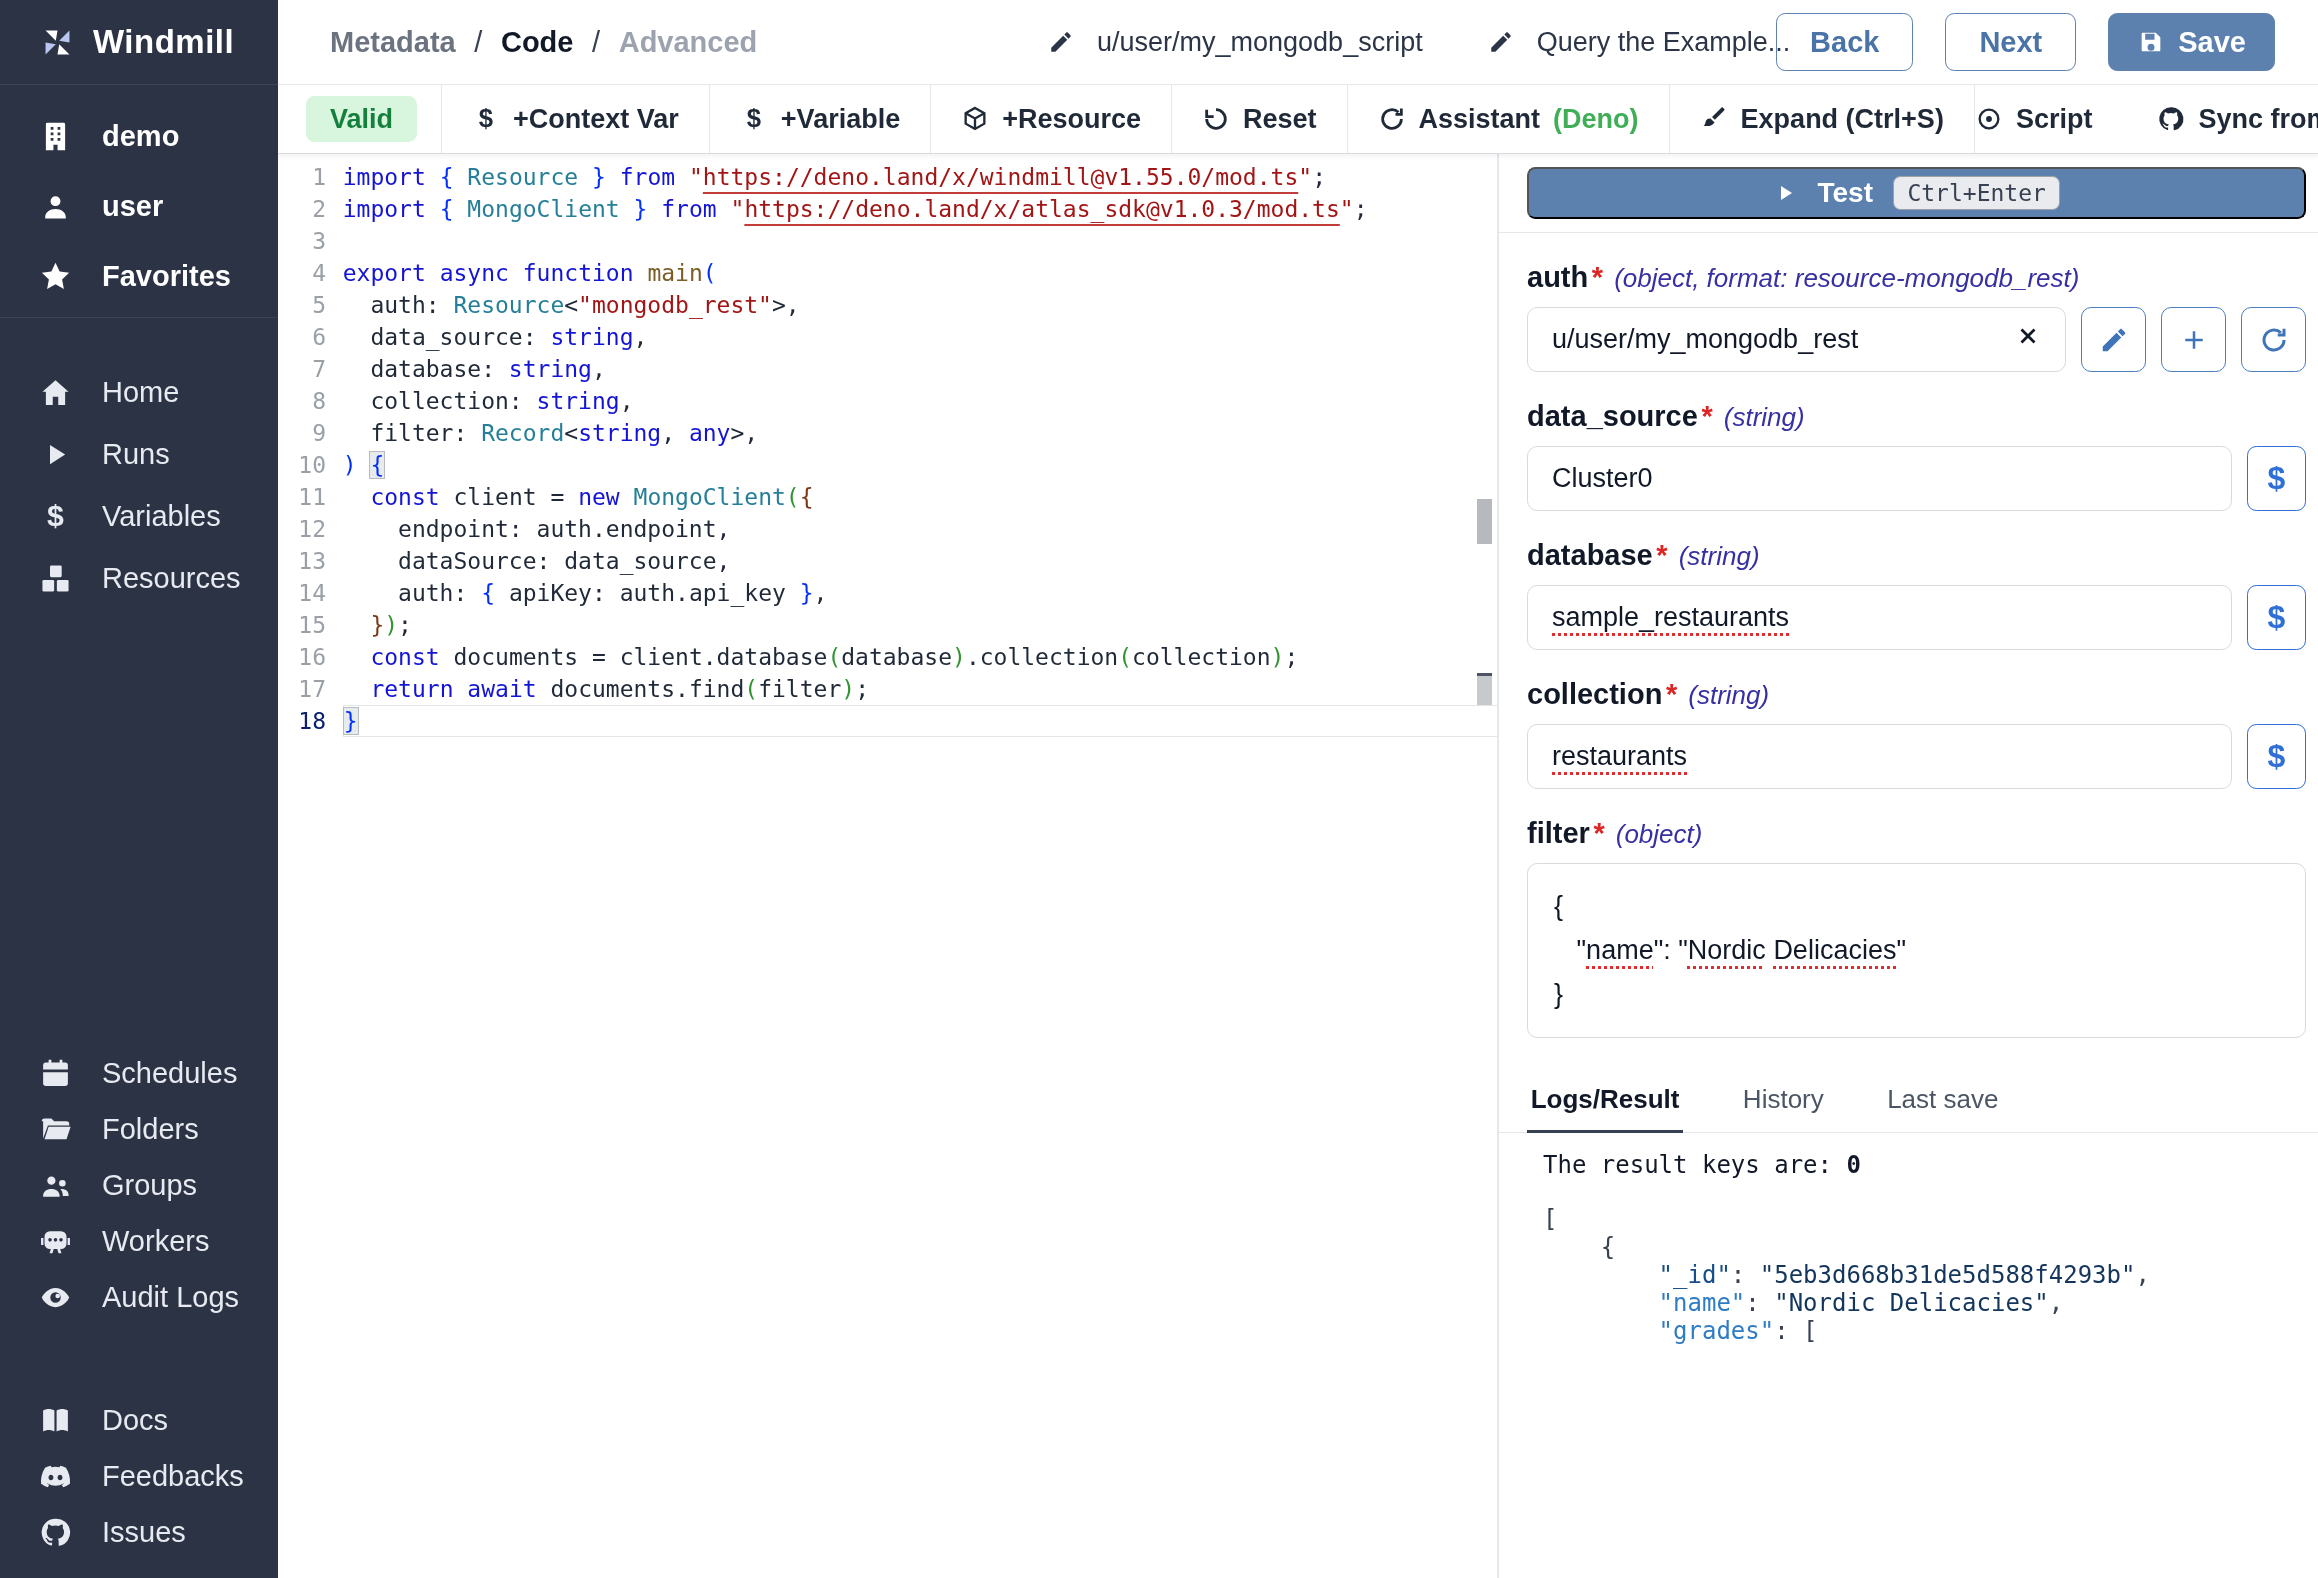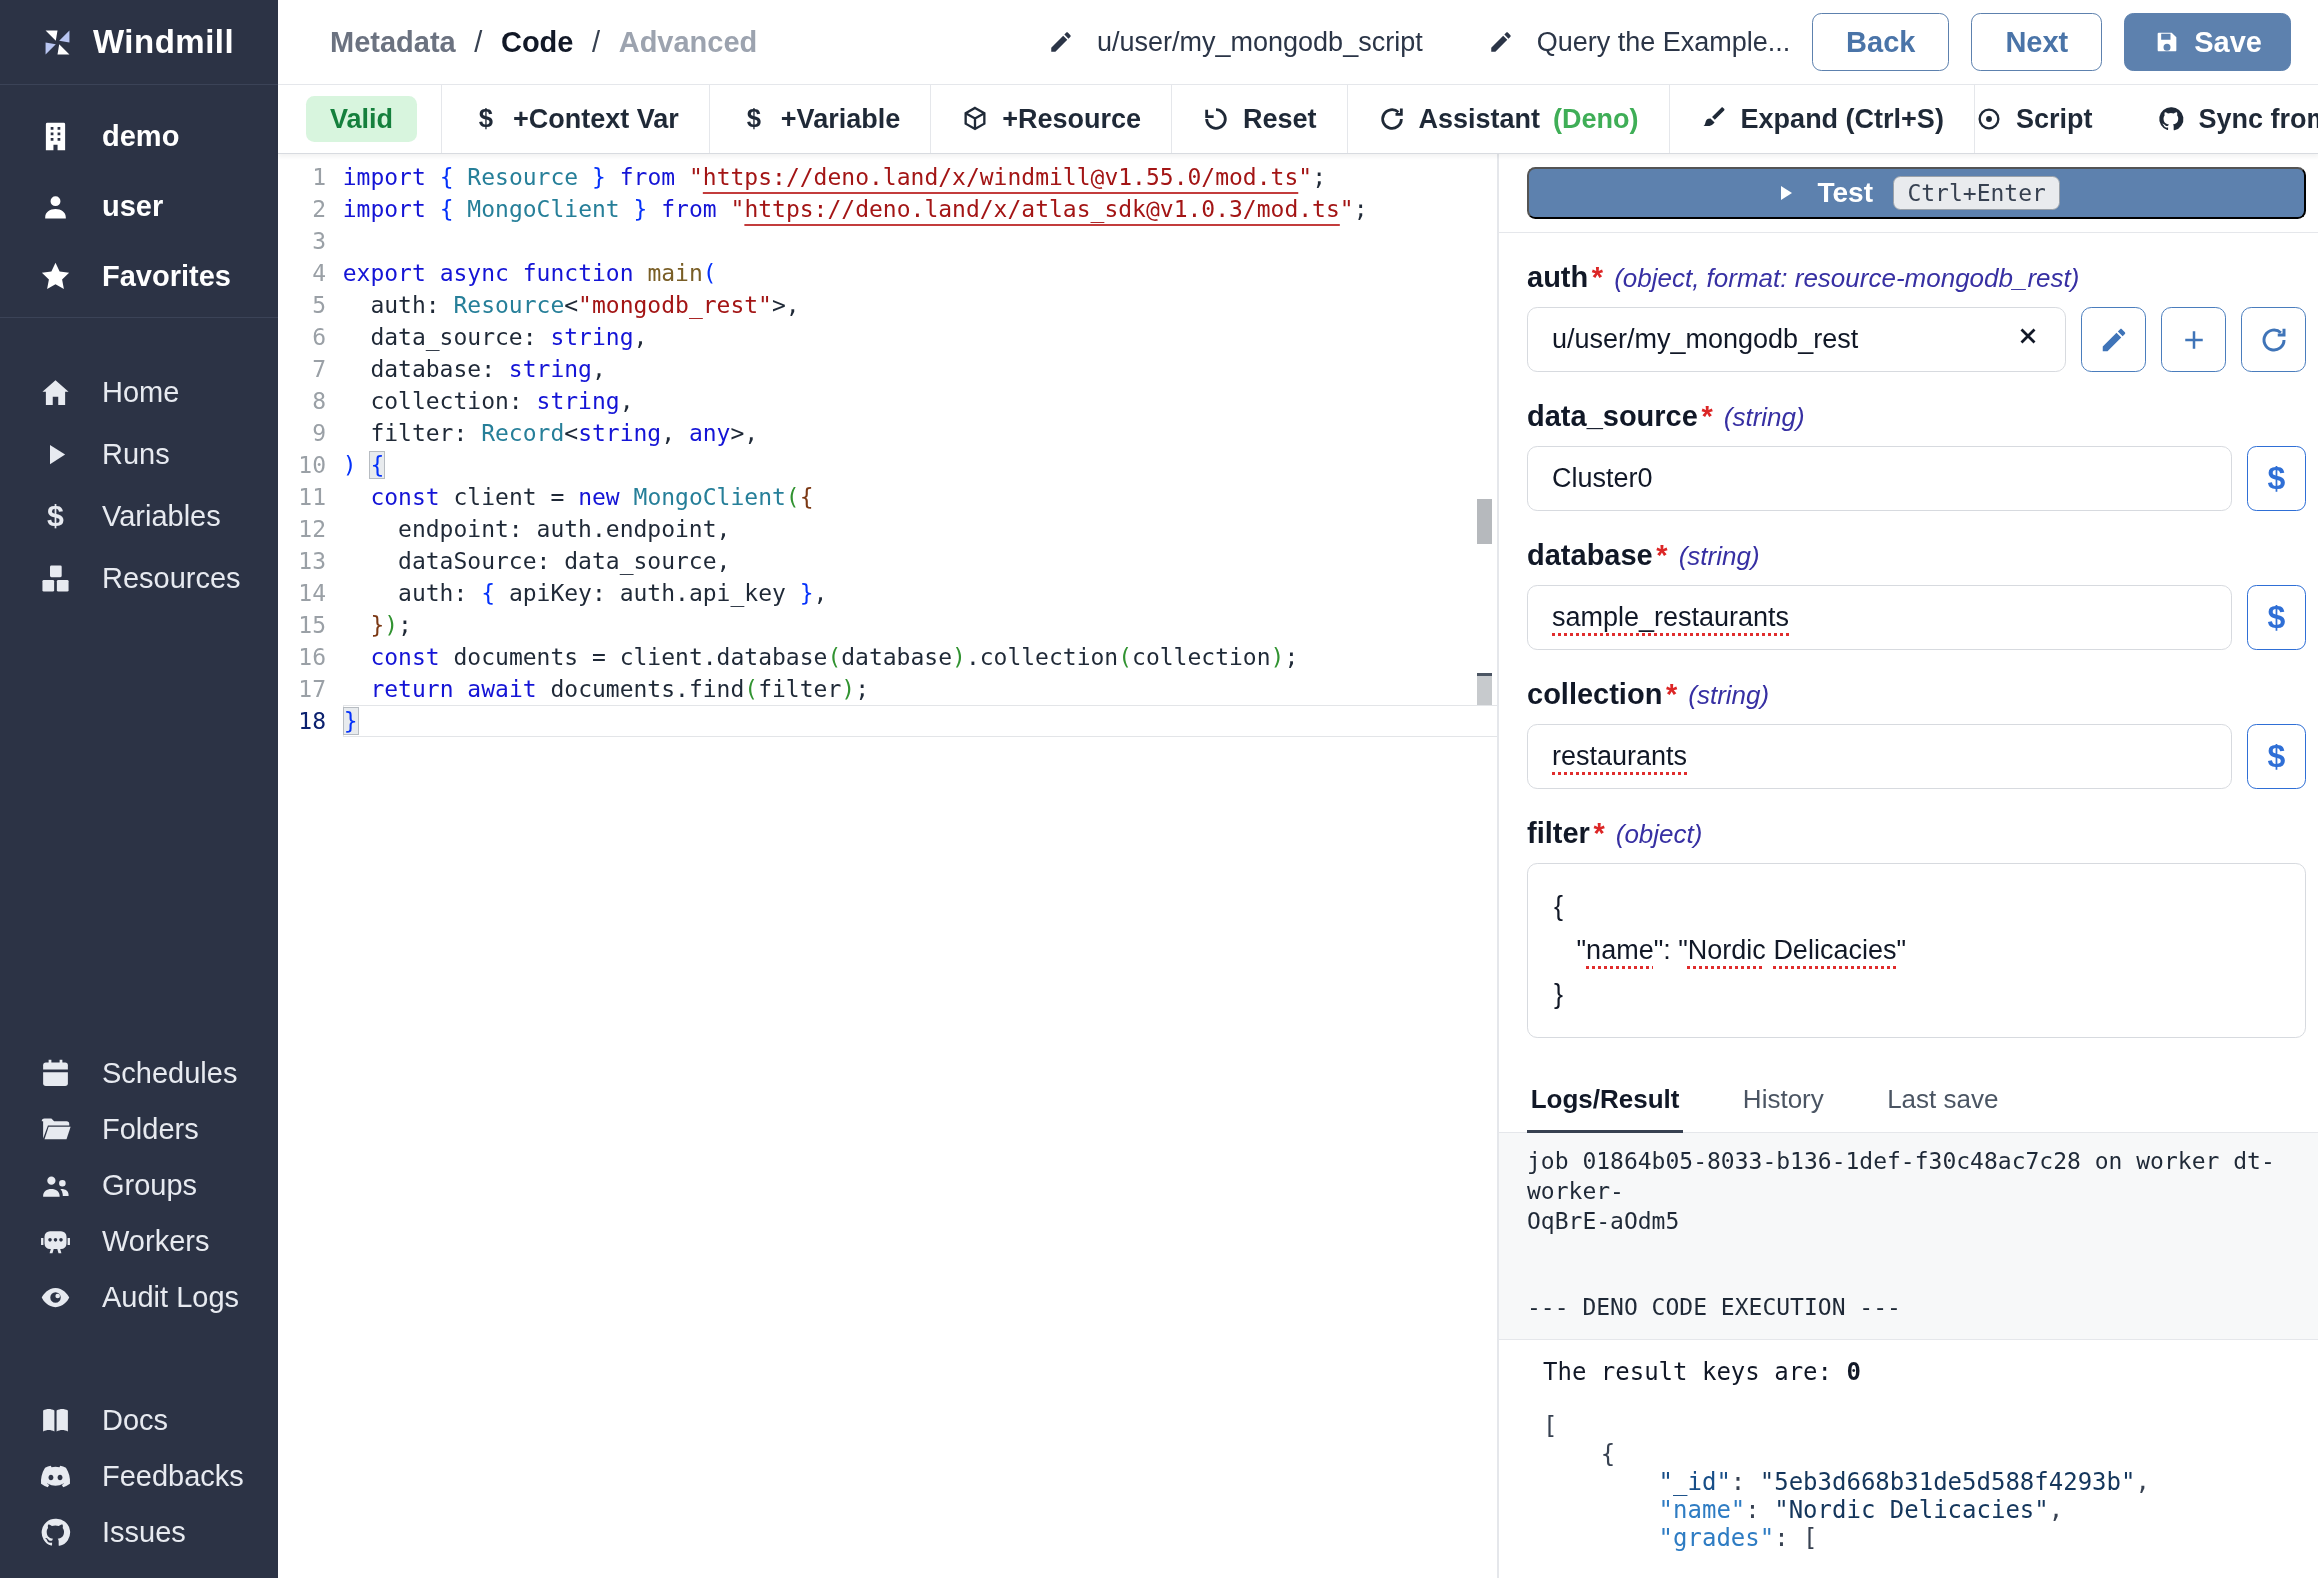--- a/index.html
+++ b/index.html
@@ -29,21 +29,21 @@
   .topbar { height:85px; flex:0 0 85px; display:flex; align-items:center; position:relative;
     border-bottom:0.9px solid #e5e7eb; background:#fff; }
   .breadcrumb { display:flex; align-items:center; gap:18.6px; font-size:29px; margin-left:52px; }
   .bc-default { color:#6b7280; font-weight:600; }
   .bc-active { color:#111827; font-weight:700; }
   .bc-muted { color:#9ca3af; font-weight:600; }
   .bc-sep { color:#374151; font-weight:400; }
   .top-chips { position:absolute; left:770px; display:flex; gap:65px; align-items:center; }
   .chip { display:flex; align-items:center; gap:23px; font-size:27px; font-weight:400; color:#2b3547; cursor:pointer; }
   .chip svg { width:26px; height:26px; }
-  .top-actions { margin-left:auto; display:flex; gap:22px; margin-right:28px;padding-left:18px; }
+  .top-actions { margin-left:auto; display:flex; gap:32px; margin-right:44px;padding-left:18px; }
   .btn-outline { border:1.9px solid #5d81ae; color:#4a74a8; background:#fff; border-radius:9.3px;
     font-size:29px; font-weight:700; padding:0 33px; height:58px; display:flex; align-items:center; cursor:pointer; }
   .btn-fill { border:1.9px solid #5d81ae; background:#5d81ae; color:#fff; border-radius:9.3px;
     font-size:29px; font-weight:700; padding:0 28px; height:58px; display:flex; align-items:center; gap:13px; cursor:pointer; }
   .btn-fill svg { width:28px; height:28px; }
 
   
   .toolbar { height:69px; flex:0 0 69px; display:flex; align-items:stretch; background:#fff;
     border-bottom:0.9px solid #d8dbe0; box-shadow:0 2.8px 4.6px rgba(0,0,0,.05); position:relative; z-index:2; }
   .valid-pill { align-self:center; margin-left:28px; background:#d8f5de; color:#15803d; font-weight:700;
@@ -587,21 +587,20 @@
             <div class="json-box"><div><span>{</span></div><div><span>   "</span><span class="dotted">name</span><span>": "</span><span class="dotted">Nordic</span><span> </span><span class="dotted">Delicacies</span><span>"</span></div><div><span>}</span></div></div>
           </div>
 
         <div class="tabs" id="tabs">
             <div class="tab active">Logs/Result</div>
             <div class="tab">History</div>
             <div class="tab">Last save</div>
           </div>
 
         <div class="logwrap">
-          <div class="loglines" id="loglines"><div>job 01864b05-8033-b136-1def-f30c48ac7c28 on worker dt-worker-</div><div>OqBrE-aOdm5</div><div class="log-gap">&nbsp;</div><div>--- DENO CODE EXECUTION ---</div></div>
         </div>
 
         <div class="resultwrap">
           <div class="result-intro">
             <span>The result keys are: </span><b>0</b>
           </div>
           <div id="resultlines">
               <div class="rline"><span class="rtok-pu">[</span></div>
               <div class="rline"><span class="rtok-pu">    {</span></div>
               <div class="rline"><span class="rtok-pu">        </span><span class="rtok-kd">"_id"</span><span class="rtok-pu">: </span><span class="rtok-v">"5eb3d668b31de5d588f4293b"</span><span class="rtok-pu">,</span></div>

